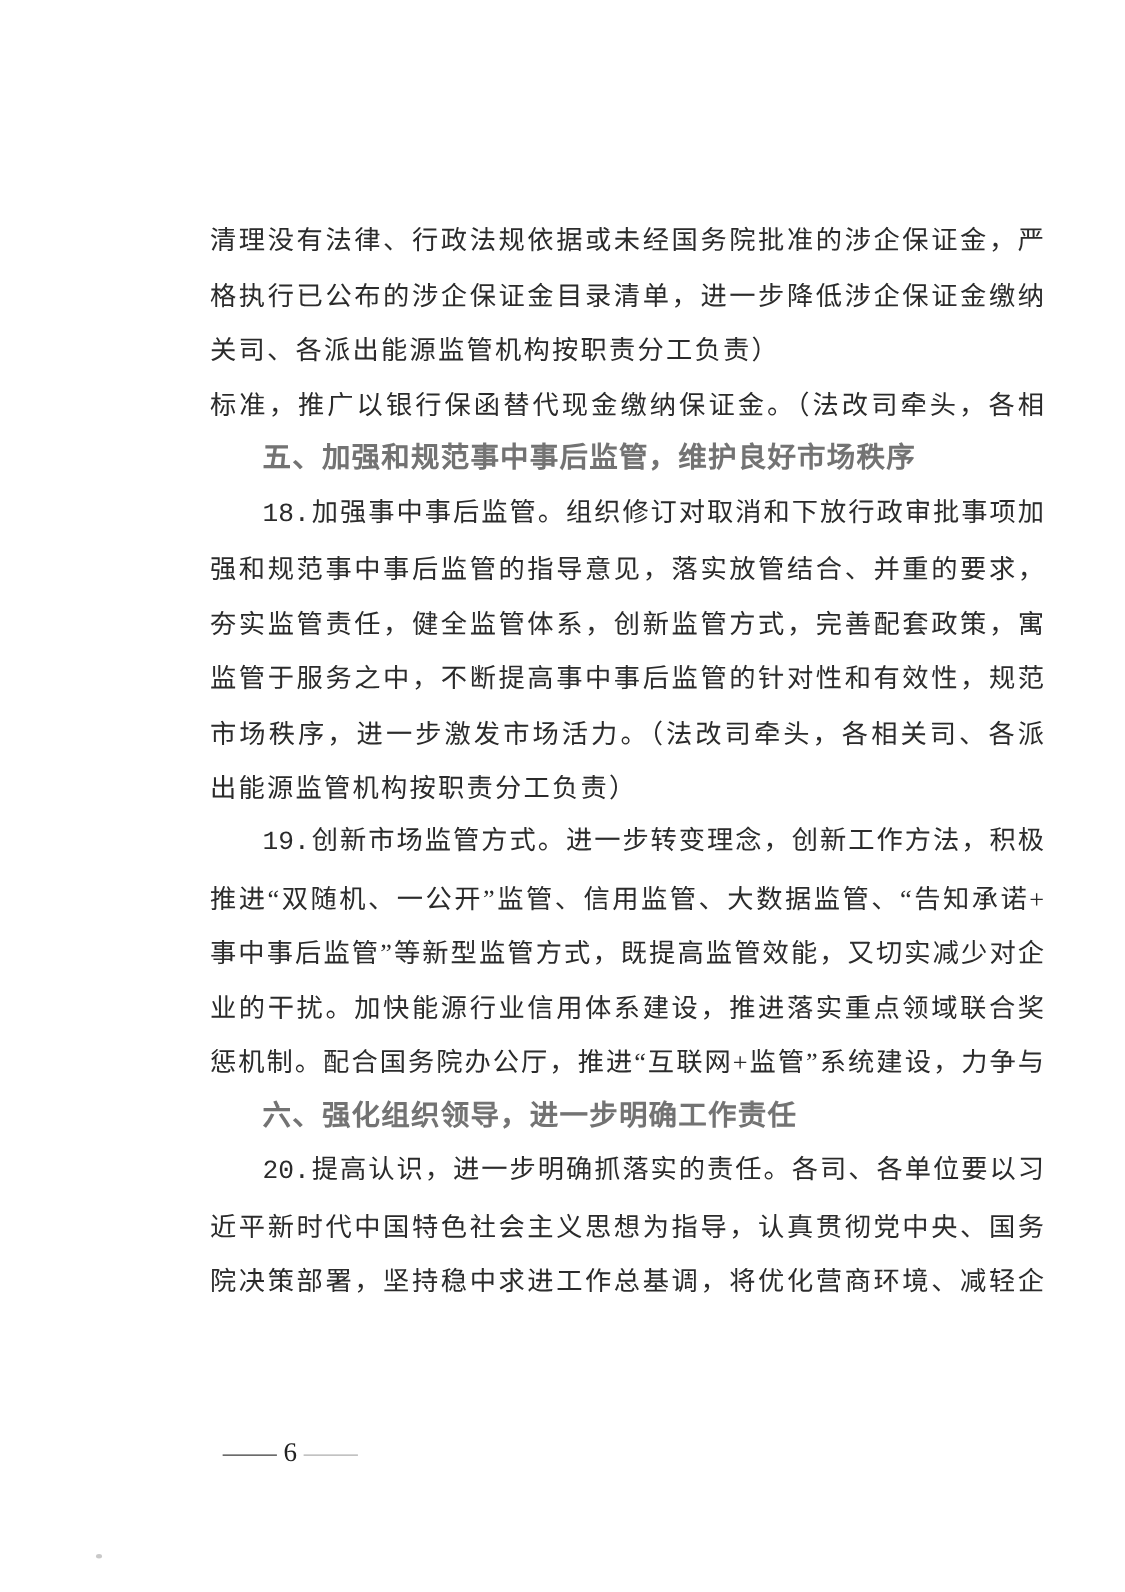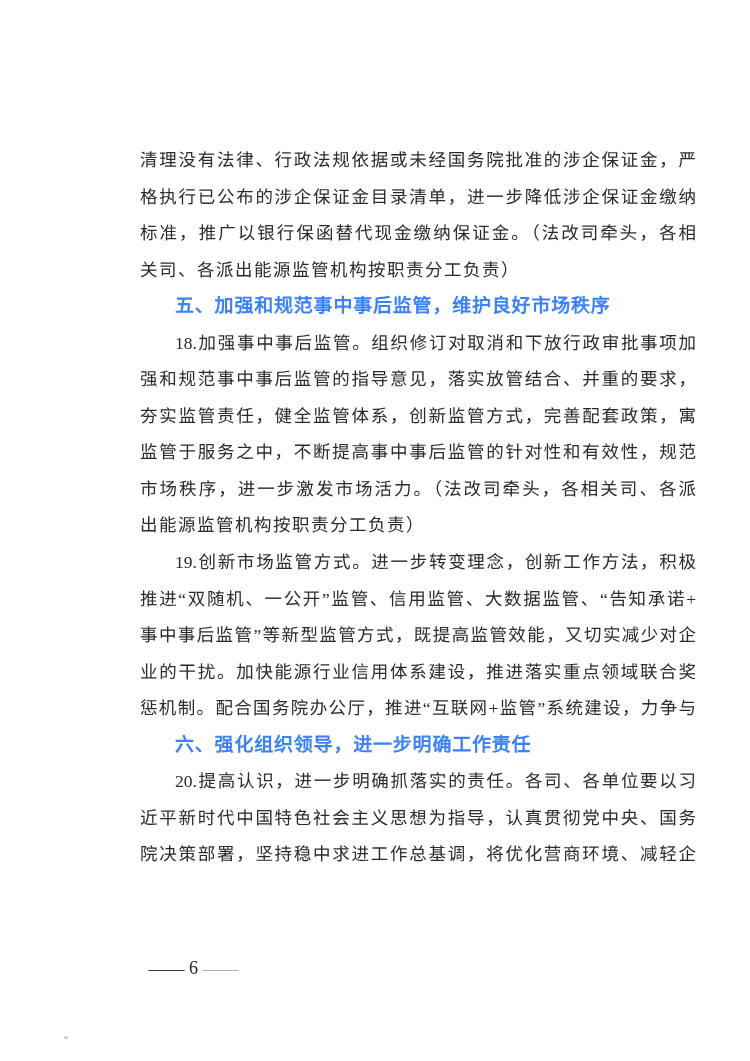--- a/index.html
+++ b/index.html
@@ -10,24 +10,24 @@
   }
   .body-text { position:absolute; left:100px; top:142px; width:556px; }
   .ln {
     height:36.55px; line-height:36.55px; font-size:17.5px;
     letter-spacing:1.5px; white-space:nowrap; color:#2b2b2b;
   }
   .ln.j {
     text-align:justify; text-align-last:justify; text-justify:inter-character;
     letter-spacing:0; white-space:normal; overflow:hidden;
   }
-  .ln.ind { padding-left:35px; }
+  .ln.ind { padding-left:35px;font-family:Liberation Mono, monospace; }
   .ln.hd {
     font-family:"Liberation Sans","DejaVu Sans",sans-serif; font-weight:700;
-    font-size:19px; color:#3b82f6; letter-spacing:0.8px;
+    font-size:19px; color:#737373; letter-spacing:0.8px;
     text-align:left; text-align-last:left; white-space:nowrap;
   }
   .footer {
     position:absolute; left:118px; top:952px; height:32px; line-height:32px;
     font-size:17px; color:#333333; font-family:"Liberation Serif","DejaVu Serif",serif;
   }
   .footer .dash { display:inline-block; transform:scaleX(2.1); }
   .footer .dash.left { color:#3a3a3a; }
   .footer .dash.right { color:#b0b0b0; }
   .footer .num { display:inline-block; margin:0 14px; font-size:18px; color:#222222; }
@@ -39,22 +39,22 @@
 </head>
 <body>
 
 <div class="page">
 
   <div class="body-text">
 
     <div>
       <div class="ln j">清理没有法律、行政法规依据或未经国务院批准的涉企保证金，严</div>
       <div class="ln j">格执行已公布的涉企保证金目录清单，进一步降低涉企保证金缴纳</div>
+      <div class="ln">关司、各派出能源监管机构按职责分工负责）</div>
       <div class="ln j">标准，推广以银行保函替代现金缴纳保证金。（法改司牵头，各相</div>
-      <div class="ln">关司、各派出能源监管机构按职责分工负责）</div>
     </div>
 
     <div class="ln hd ind">五、加强和规范事中事后监管，维护良好市场秩序</div>
 
     <div>
       <div class="ln j ind">18.加强事中事后监管。组织修订对取消和下放行政审批事项加</div>
       <div class="ln j">强和规范事中事后监管的指导意见，落实放管结合、并重的要求，</div>
       <div class="ln j">夯实监管责任，健全监管体系，创新监管方式，完善配套政策，寓</div>
       <div class="ln j">监管于服务之中，不断提高事中事后监管的针对性和有效性，规范</div>
       <div class="ln j">市场秩序，进一步激发市场活力。（法改司牵头，各相关司、各派</div>

